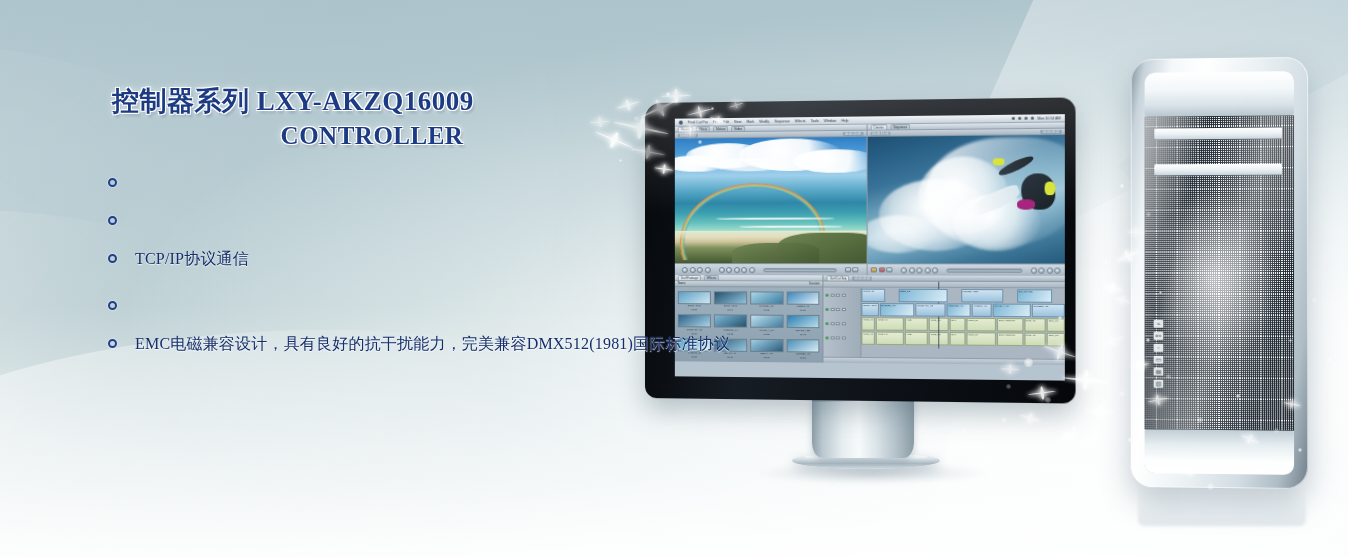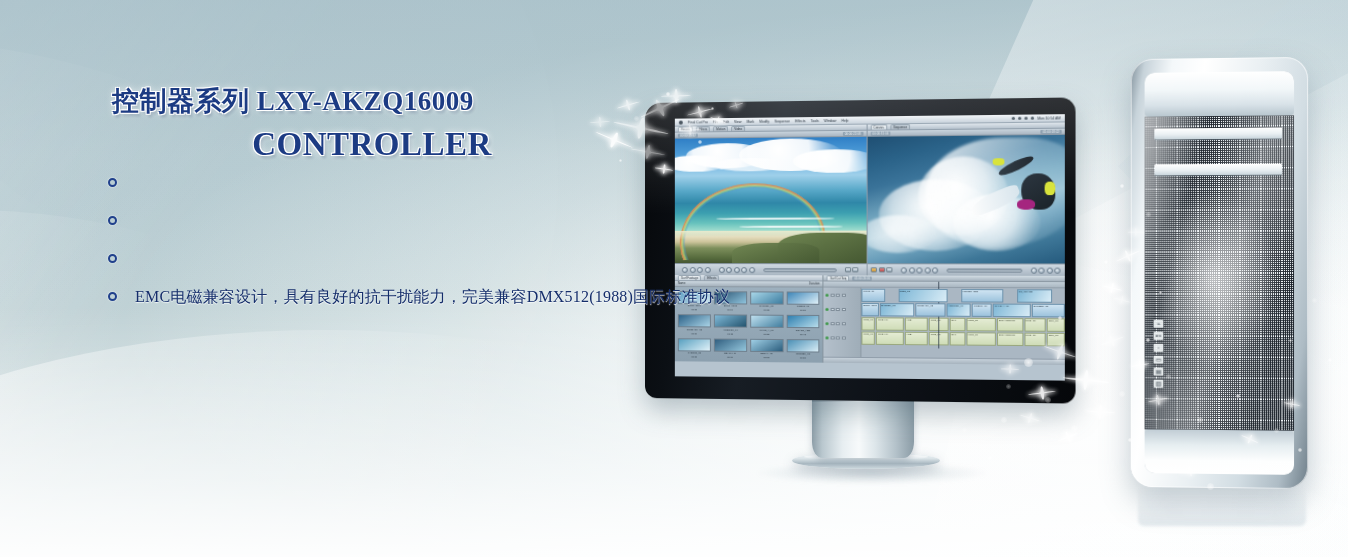--- a/index.html
+++ b/index.html
@@ -103,21 +103,21 @@
     white-space: nowrap;
     text-shadow:
       -1px -1px 0 rgba(255,255,255,0.95),
        1px -1px 0 rgba(255,255,255,0.95),
       -1px  1px 0 rgba(255,255,255,0.95),
        1px  1px 0 rgba(255,255,255,0.95),
        0 0 7px rgba(255,255,255,0.9),
        2px 3px 3px rgba(30,50,90,0.30);
   }
   .title-main { font-size: 27px; line-height: 34px; text-align: left; }
-  .title-sub  { font-size: 33px; line-height: 36px; margin-top: 8px; }
+  .title-sub  { font-size: 25px; line-height: 36px; }
 
   .bullets {
     position: absolute;
     left: 108px; top: 170px;
     width: 740px;
   }
   .bullet {
     display: flex;
     align-items: flex-start;
     margin-bottom: 21px;
@@ -593,24 +593,28 @@
     <div class="bullets" id="feature-list">
 
         <div class="bullet">
           <span class="bullet-marker"></span>
         </div>
         <div class="bullet">
           <span class="bullet-marker"></span>
         </div>
         <div class="bullet">
           <span class="bullet-marker"></span>
+          <span class="bullet-text">TCP/IP协议通信</span>
         </div>
         <div class="bullet">
           <span class="bullet-marker"></span>
-          <span class="bullet-text">EMC电磁兼容设计，具有良好的抗干扰能力，完美兼容DMX512(1988)国际标准协议</span>
+        </div>
+        <div class="bullet">
+          <span class="bullet-marker"></span>
+          <span class="bullet-text">EMC电磁兼容设计，具有良好的抗干扰能力，完美兼容DMX512(1981)国际标准协议</span>
         </div>
       </div>
   </div>
 
   <div class="mon-shadow"></div>
   <div class="mon-base">
     <div class="mon-base-hi"></div>
   </div>
   <div class="mon-neck">
     <div class="mon-neck-top"></div>

